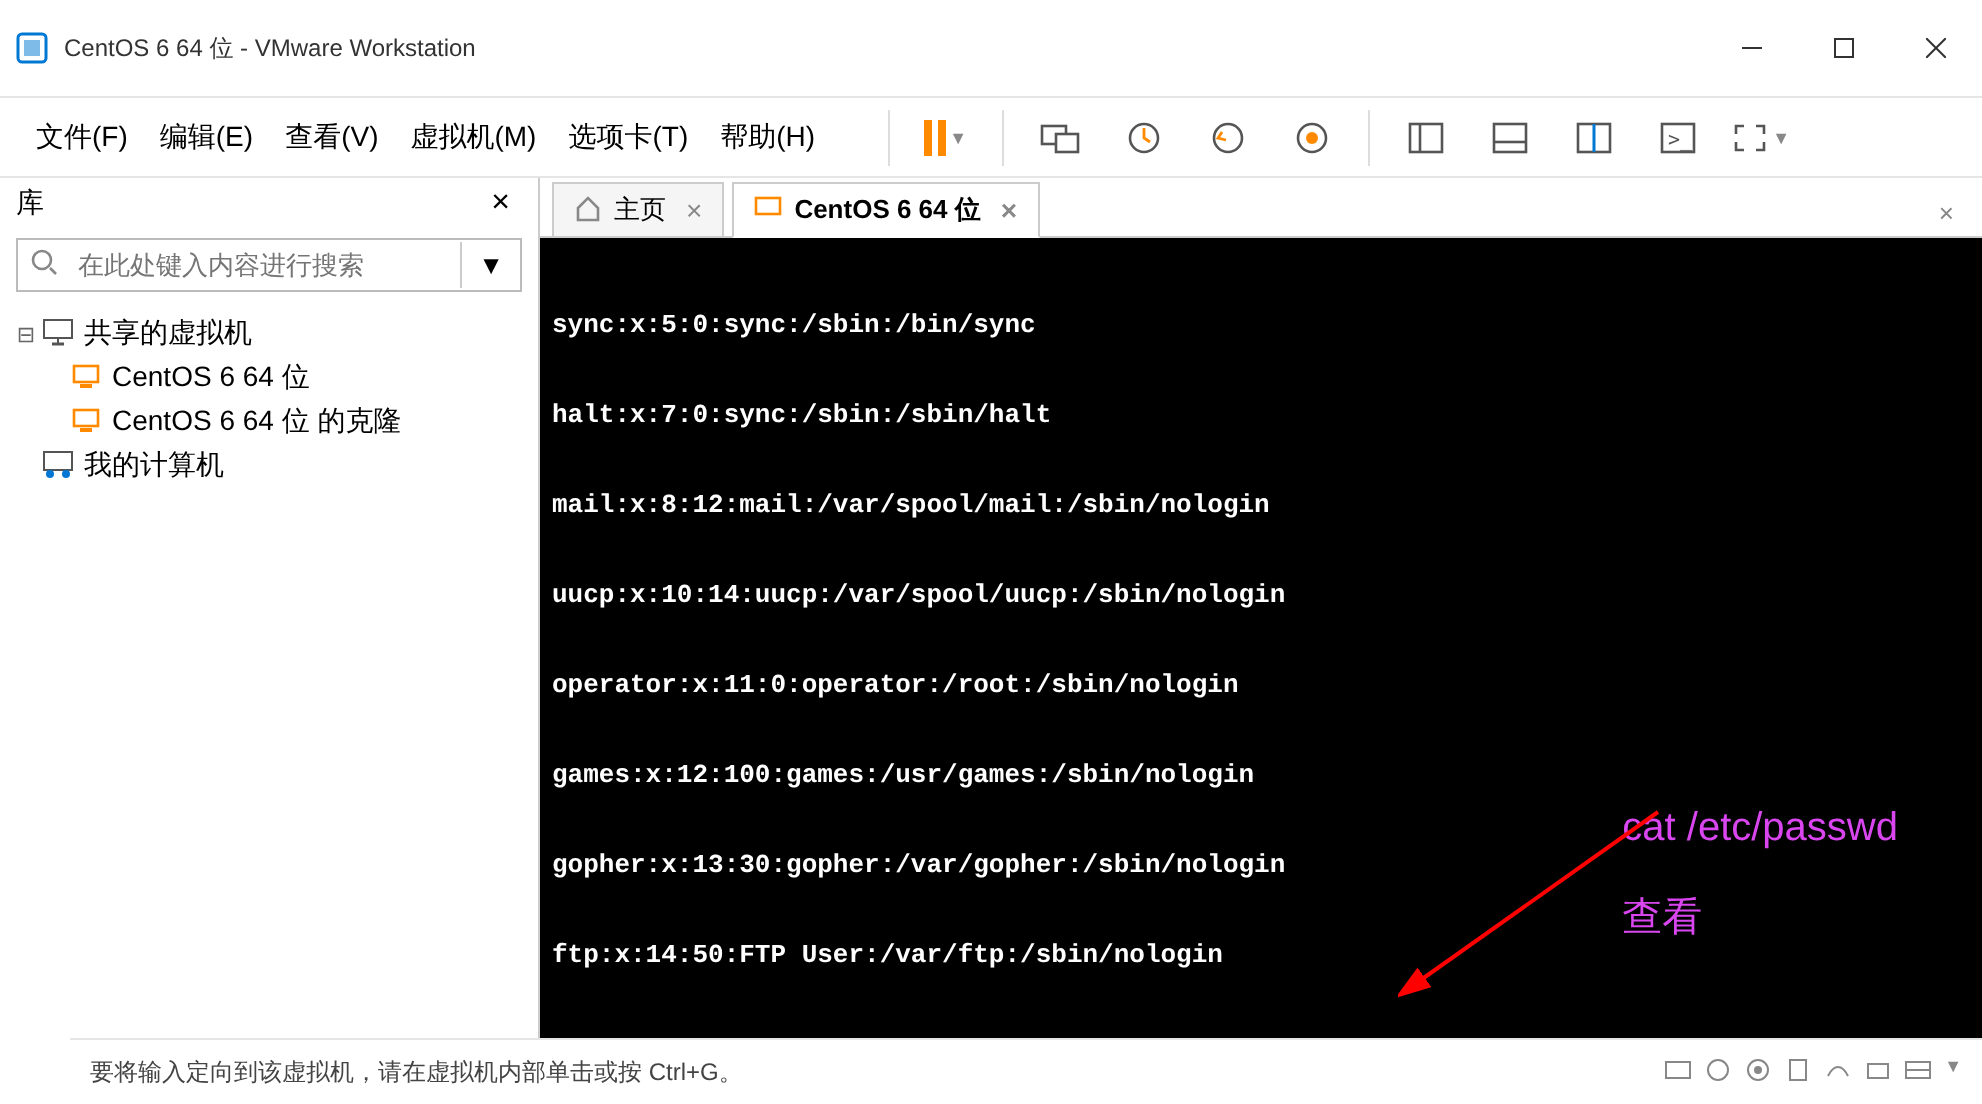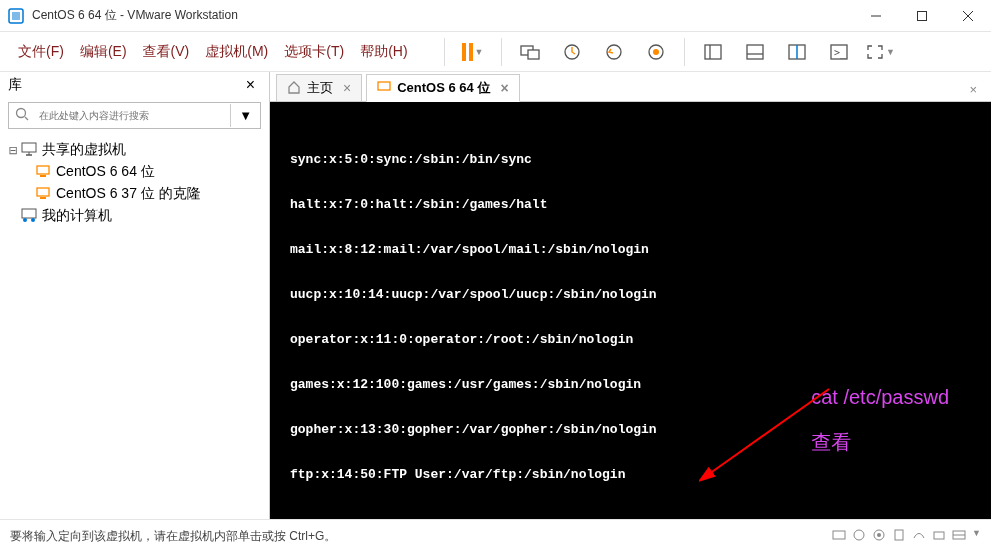--- a/index.html
+++ b/index.html
@@ -7,21 +7,21 @@
       width: 991px;
       height: 552px;
       font-family: "Microsoft YaHei", "Segoe UI", sans-serif;
       font-size: 13px;
       background: #fff;
       overflow: hidden;
       display: flex;
       flex-direction: column;
     }
     .titlebar {
-      height: 32px;
+      height: 49px;
       display: flex;
       align-items: center;
       border-bottom: 1px solid #e5e5e5;
       padding-left: 8px;
     }
     .titlebar .app-icon {
       width: 16px;
       height: 16px;
       margin-right: 8px;
       display: inline-flex;
@@ -48,21 +48,21 @@
     }
     .menubar {
       height: 40px;
       display: flex;
       align-items: center;
       border-bottom: 1px solid #e5e5e5;
       padding: 0 10px;
     }
     .menu-item {
       padding: 6px 8px;
-      color: #7f1d1d;
+      color: #000000;
       cursor: pointer;
       font-size: 14px;
     }
     .toolbar-icons {
       margin-left: 24px;
       display: flex;
       align-items: center;
       gap: 6px;
     }
     .tbicon {
@@ -125,21 +125,21 @@
     }
     .search-icon-box {
       padding: 4px 6px;
       color: #888;
     }
     .search-input {
       border: none;
       outline: none;
       flex: 1;
       padding: 4px;
-      font-size: 10px;
+      font-size: 13px;
     }
     .search-dd {
       padding: 4px 8px;
       border-left: 1px solid #ccc;
       cursor: pointer;
     }
     .tree {
       padding: 6px 2px;
       font-size: 14px;
     }
@@ -206,21 +206,21 @@
       color: #888;
       cursor: pointer;
       padding: 4px;
     }
     .terminal {
       flex: 1;
       background: #000;
       color: #fff;
       font-family: "Consolas", "Courier New", monospace;
       font-size: 13px;
-      padding: 20px;
+      padding: 6px;
       overflow: hidden;
       position: relative;
       white-space: pre;
       line-height: 15px;
     }
     .terminal-line {
       white-space: pre;
       font-weight: bold;
     }
     .overlay {
@@ -238,20 +238,21 @@
       right: 110px;
     }
     .statusbar {
       height: 24px;
       border-top: 1px solid #e5e5e5;
       display: flex;
       align-items: center;
       padding: 16px 10px;
       font-size: 12px;
       color: #444;
+      margin-left: 35px;
     }
     .status-icons {
       margin-left: auto;
       display: flex;
       gap: 6px;
       color: #888;
     }
     .status-icons span { cursor: pointer; }
   </style>
 </head>
@@ -399,21 +400,21 @@
         <span>CentOS 6 64 位</span>
       </div>
       <div class="tree-item">
         <span class="tree-indent" style="width:28px"></span>
         <span class="tree-icon">
           <svg width="16" height="14" viewBox="0 0 16 14">
               <rect x="2" y="2" width="12" height="8" fill="none" stroke="#ff8a00" stroke-width="1.3"></rect>
               <rect x="5" y="11" width="6" height="2" fill="#ff8a00"></rect>
             </svg>
         </span>
-        <span>CentOS 6 37 位 的克隆</span>
+        <span>CentOS 6 64 位 的克隆</span>
       </div>
       <div class="tree-item">
         <span class="tree-toggle"></span>
         <span class="tree-icon">
           <svg width="16" height="14" viewBox="0 0 16 14">
               <rect x="1" y="1" width="14" height="9" fill="none" stroke="#555"></rect>
               <circle cx="4" cy="12" r="2" fill="#0078d4"></circle>
               <circle cx="12" cy="12" r="2" fill="#0078d4"></circle>
             </svg>
         </span>
@@ -440,21 +441,21 @@
             </svg>
         </span>
         <span>CentOS 6 64 位</span>
         <span class="tab-close">×</span>
       </div>
       <span class="tab-nav-close">×</span>
     </div>
 
     <div class="terminal">
       <div class="terminal-line">sync:x:5:0:sync:/sbin:/bin/sync</div>
-      <div class="terminal-line">halt:x:7:0:halt:/sbin:/games/halt</div>
+      <div class="terminal-line">halt:x:7:0:sync:/sbin:/sbin/halt</div>
       <div class="terminal-line">mail:x:8:12:mail:/var/spool/mail:/sbin/nologin</div>
       <div class="terminal-line">uucp:x:10:14:uucp:/var/spool/uucp:/sbin/nologin</div>
       <div class="terminal-line">operator:x:11:0:operator:/root:/sbin/nologin</div>
       <div class="terminal-line">games:x:12:100:games:/usr/games:/sbin/nologin</div>
       <div class="terminal-line">gopher:x:13:30:gopher:/var/gopher:/sbin/nologin</div>
       <div class="terminal-line">ftp:x:14:50:FTP User:/var/ftp:/sbin/nologin</div>
       
       
       
       

